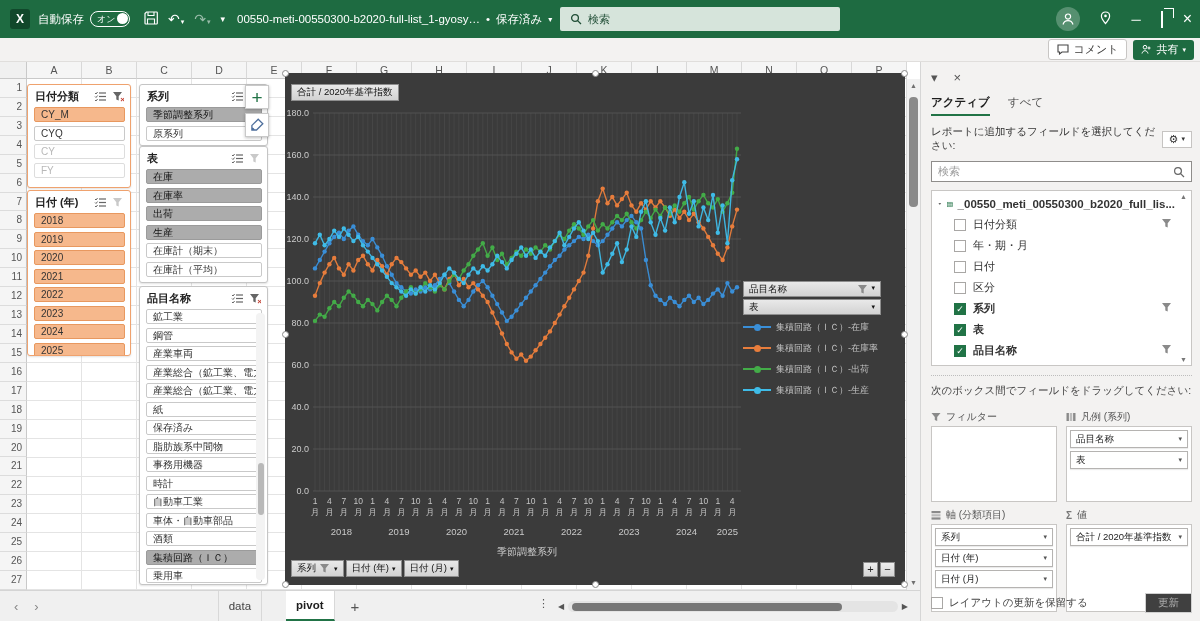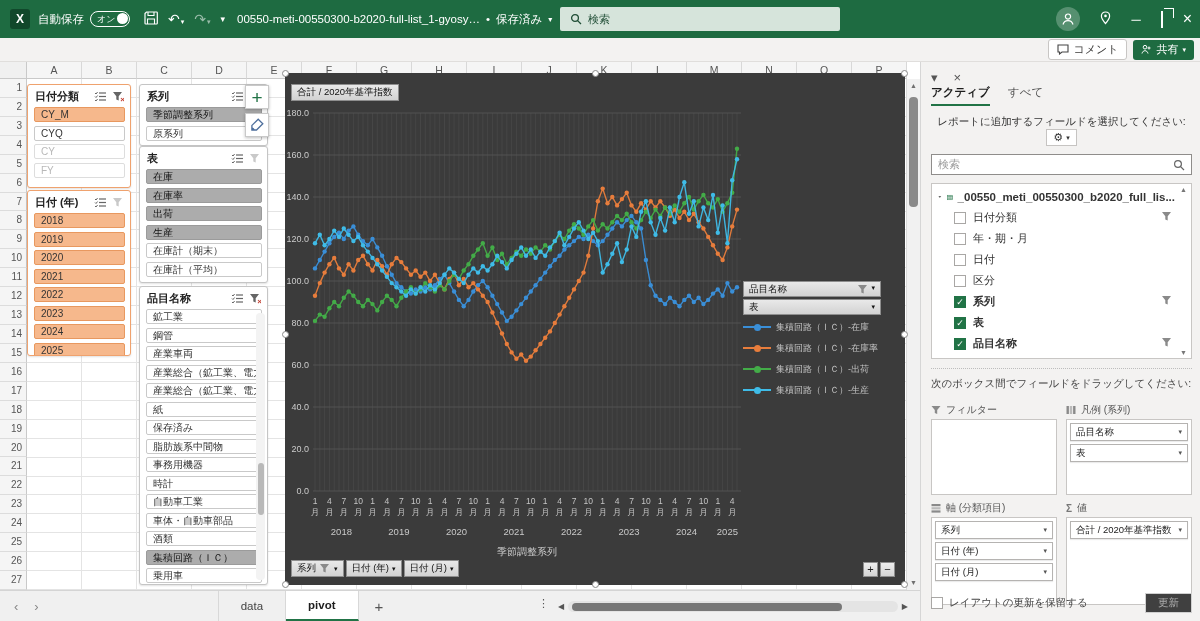--- a/index.html
+++ b/index.html
@@ -100,39 +100,39 @@
     border-left:1px solid #DADADA; font-size:7px; color:#707070; text-align:center; }
   .vthumb { position:absolute; left:2px; top:18px; width:9px; height:110px; background:#8A8A8A; border-radius:4px; }
   .varrow { height:14px; line-height:14px; }
   .varrow.bottom { position:absolute; bottom:0; width:100%; }
 
   
   .tabbar { height:31px; background:#F0F0F0; border-top:1px solid #D4D4D4; display:flex; align-items:stretch;
     font-size:11.5px; color:#444; position:relative; flex:0 0 auto; width:920px; }
   .nav-arrows { display:flex; align-items:center; gap:16px; padding:0 14px; color:#888; font-size:13px; }
   .sheettabs { display:flex; margin-left:165px; }
-  .stab { padding:0 22px; display:flex; align-items:center; border-right:1px solid #D8D8D8; }
+  .stab { padding:0 10px; display:flex; align-items:center; border-right:1px solid #D8D8D8; }
   .stab.first { border-left:1px solid #D8D8D8; }
-  .stab.active { background:#fff; border-bottom:2.5px solid #217346; font-weight:bold; color:#1d1d1d; }
+  .stab.active { background:#fff; border-bottom:2.5px solid #217346; font-weight:bold; color:#1d1d1d;margin-left:24px; }
   .addsheet { display:flex; align-items:center; padding:0 16px; font-size:15px; color:#555; }
   .hscroll { position:absolute; right:12px; top:8px; width:350px; height:15px; display:flex; align-items:center;
     gap:4px; color:#555; font-size:8px; }
   .htrack { flex:1; height:11px; background:#E4E4E4; border-radius:6px; position:relative; }
   .hthumb { position:absolute; left:4px; top:1.5px; width:270px; height:8px; background:#777; border-radius:4px; }
   .dots3 { position:absolute; right:370px; top:6px; color:#555; font-size:11px; letter-spacing:1px; }
 
   
   .panel { width:280px; height:559px; background:#F3F2F1; border-left:1px solid #D6D6D6; padding:8px 8px 0 10px;
     font-size:11px; color:#333; position:relative; }
   .p-title { display:flex; justify-content:space-between; font-size:13px; font-weight:bold; color:#252525; }
   .p-title .ops { display:flex; gap:16px; font-weight:normal; color:#555; }
-  .p-tabs { display:flex; gap:18px; font-size:11.5px; }
+  .p-tabs { display:flex; gap:18px; margin-top:10px; font-size:11.5px; }
   .p-tab { padding-bottom:4px; color:#555; }
   .p-tab.active { font-weight:bold; color:#1d1d1d; border-bottom:2.5px solid #217346; }
-  .p-choose { display:flex; justify-content:space-between; align-items:center; margin-top:9px;flex-direction:column; }
+  .p-choose { display:flex; justify-content:space-between; align-items:center; margin-top:9px; }
   .gear-btn { background:#fff; border:1px solid #C6C4C2; padding:1px 6px; font-size:11px; display:flex; gap:3px;
     align-items:center; }
   .p-search { margin-top:8px; height:21px; background:#fff; border:1px solid #8F8D8B; display:flex;
     align-items:center; justify-content:space-between; padding:0 6px; color:#999; }
   .fieldlist { margin-top:8px; height:176px; background:#fff; border:1px solid #C8C6C4; overflow:hidden;
     position:relative; padding:3px 16px 0 6px; }
   .fl-head { display:flex; align-items:center; gap:5px; font-weight:bold; font-size:11.5px; height:20px;
     white-space:nowrap; overflow:hidden;justify-content:center; }
   .fl-row { display:flex; align-items:center; gap:7px; height:21px; padding-left:16px; position:relative; }
   .cbx { width:12px; height:12px; border:1px solid #A9A7A5; background:#fff; flex:0 0 auto; }

